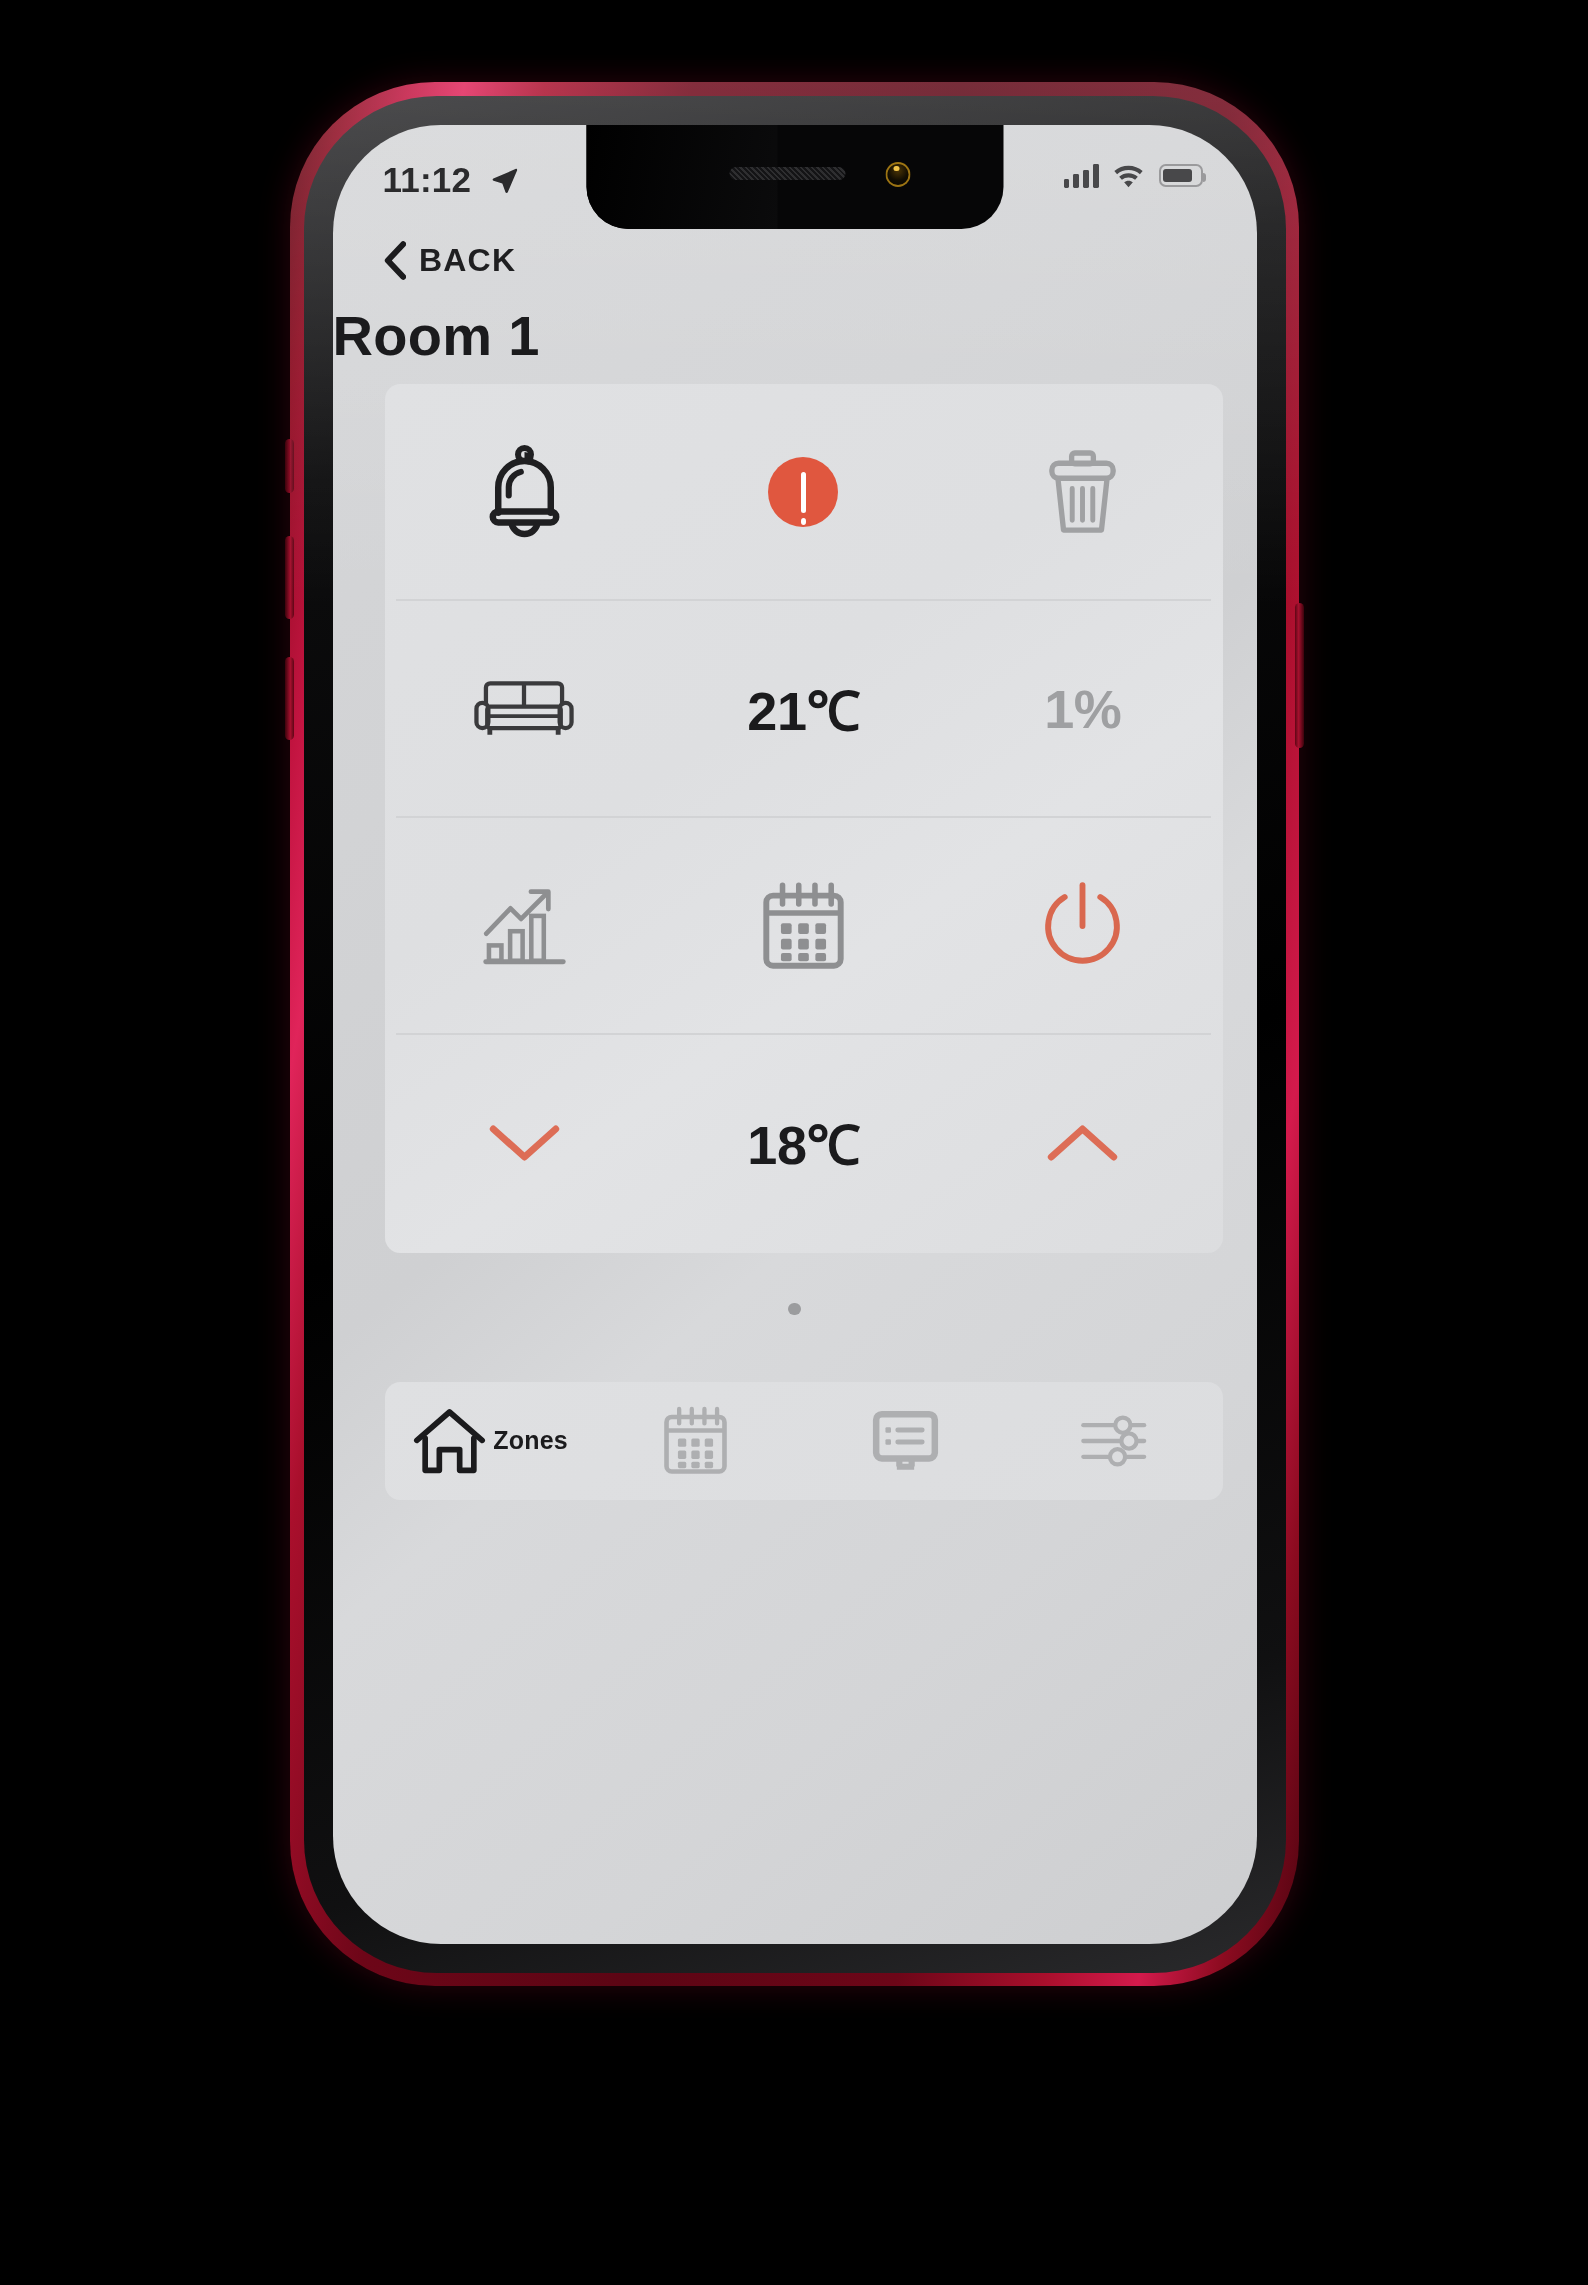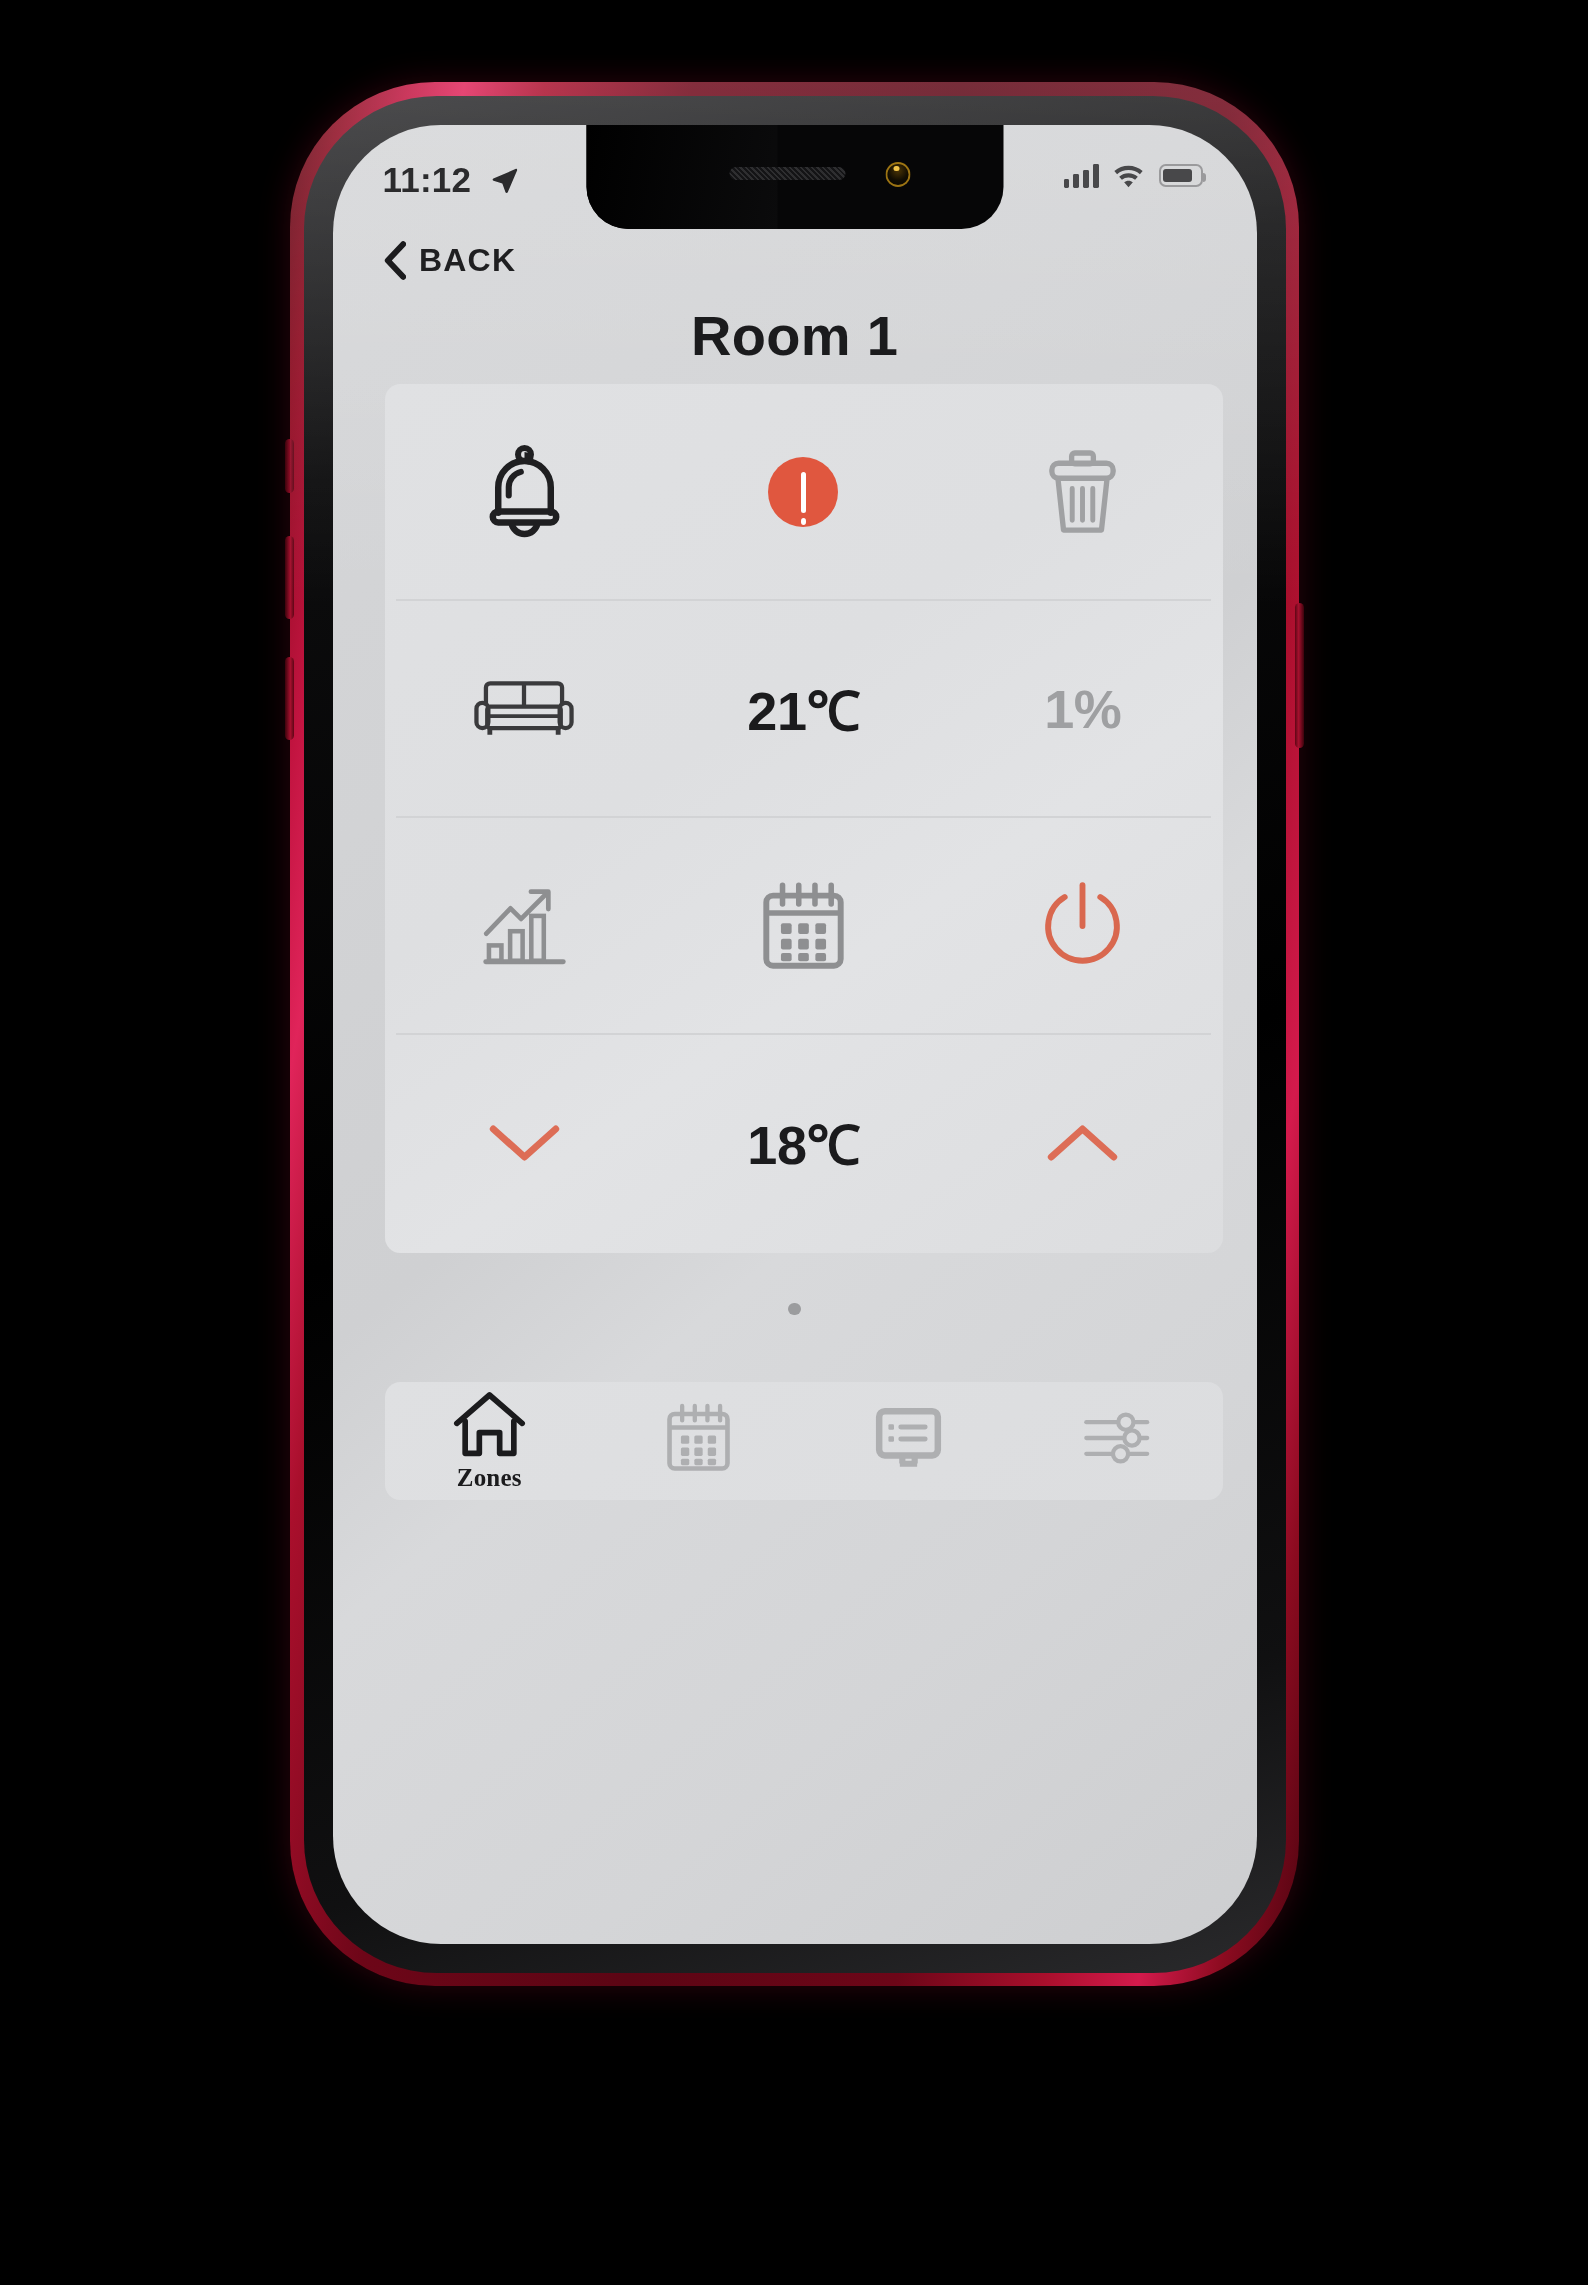--- a/index.html
+++ b/index.html
@@ -66,21 +66,21 @@
   .bars i:nth-child(4){height:24px;}
   .battery{width:44px;height:23px;border:2.4px solid #9a9a9c;border-radius:6.8px;position:relative;
     display:flex;align-items:center;padding:0 2.9px;box-sizing:border-box;}
   .battery em{display:block;height:12.6px;background:#48484a;border-radius:2.9px;}
   .battery:after{content:"";position:absolute;right:-5.8px;top:6.8px;width:3.4px;height:9.7px;border-radius:0 2.9px 2.9px 0;
     background:#9a9a9c;}
 
   
   .backrow{position:absolute;left:50px;top:116px;display:flex;align-items:center;gap:13.5px;z-index:25;}
   .back-label{font-size:32px;font-weight:700;color:#1f1f21;letter-spacing:1.2px;}
-  .page-title{position:absolute;left:0;right:0;top:178px;text-align:center;
+  .page-title{position:absolute;left:0;right:0;top:178px;text-align:left;
     font-size:56px;font-weight:700;color:#1b1b1d;letter-spacing:0.3px;z-index:25;}
 
   
   .card{
     position:absolute;left:52px;top:259px;width:838px;height:869px;
     background:linear-gradient(145deg,#e0e1e3 0%,#dedfe1 40%,#e2e3e5 62%,#dcdddf 100%);
     border-radius:15.4px;z-index:20;
   }
   .crow{position:relative;height:217px;display:flex;align-items:center;text-align:right;}
   .crow .cell{flex:1;display:flex;align-items:center;justify-content:center;}
@@ -97,21 +97,21 @@
   
   .dots{position:absolute;left:0;right:0;top:1178px;display:flex;justify-content:center;gap:15.4px;z-index:20;}
   .dot{width:12.6px;height:12.6px;border-radius:50%;background:#9b9c9e;}
 
   
   .tabbar{
     position:absolute;left:52px;top:1257px;width:838px;height:118px;border-radius:15.4px;
     background:linear-gradient(145deg,#dfe0e2,#dcdddf);
     display:flex;align-items:center;z-index:20;
   }
-  .tab{flex:1;display:flex;flex-direction:column;align-items:center;justify-content:center;gap:5.8px;font-family:Liberation Serif, serif;}
+  .tab{flex:1;display:flex;flex-direction:row;align-items:center;justify-content:center;gap:5.8px;}
   .tab-label{font-size:25px;font-weight:700;color:#1b1b1d;letter-spacing:0.2px;}
 
   svg{display:block;}
 </style>
 </head>
 <body>
 
 <div class="stage">
   <div class="phone-outer">
     <div class="btn-mute"></div>

